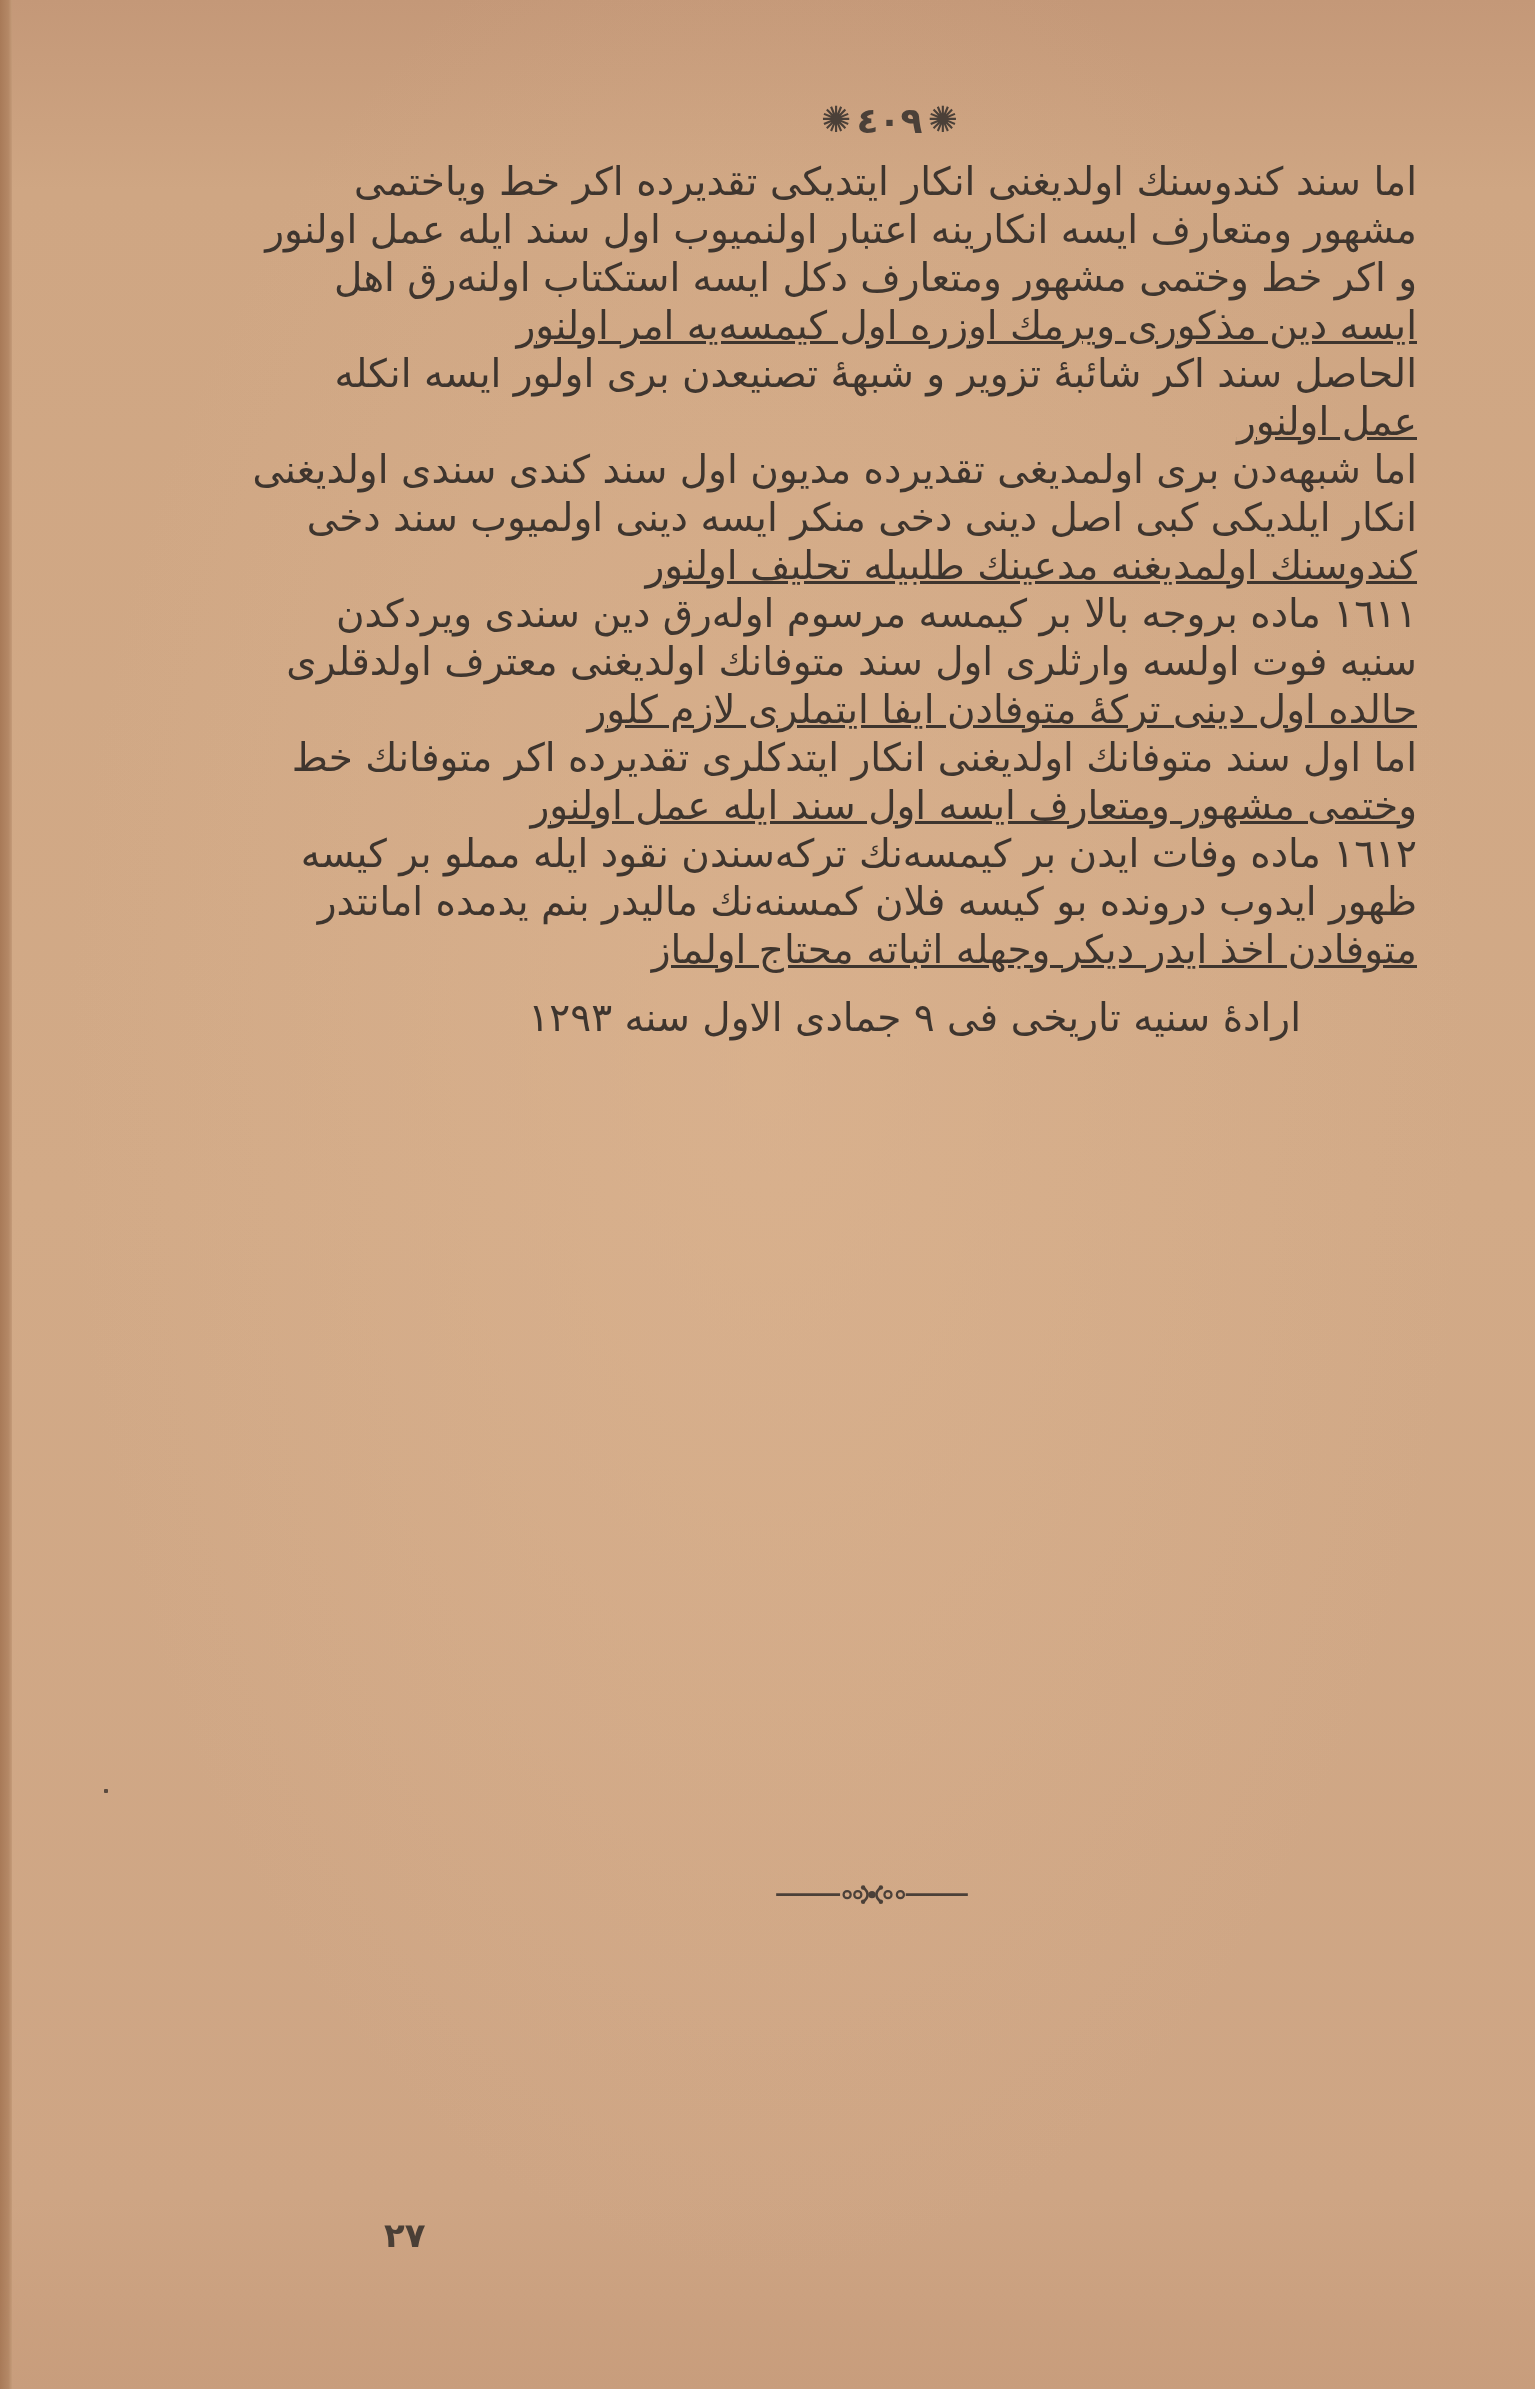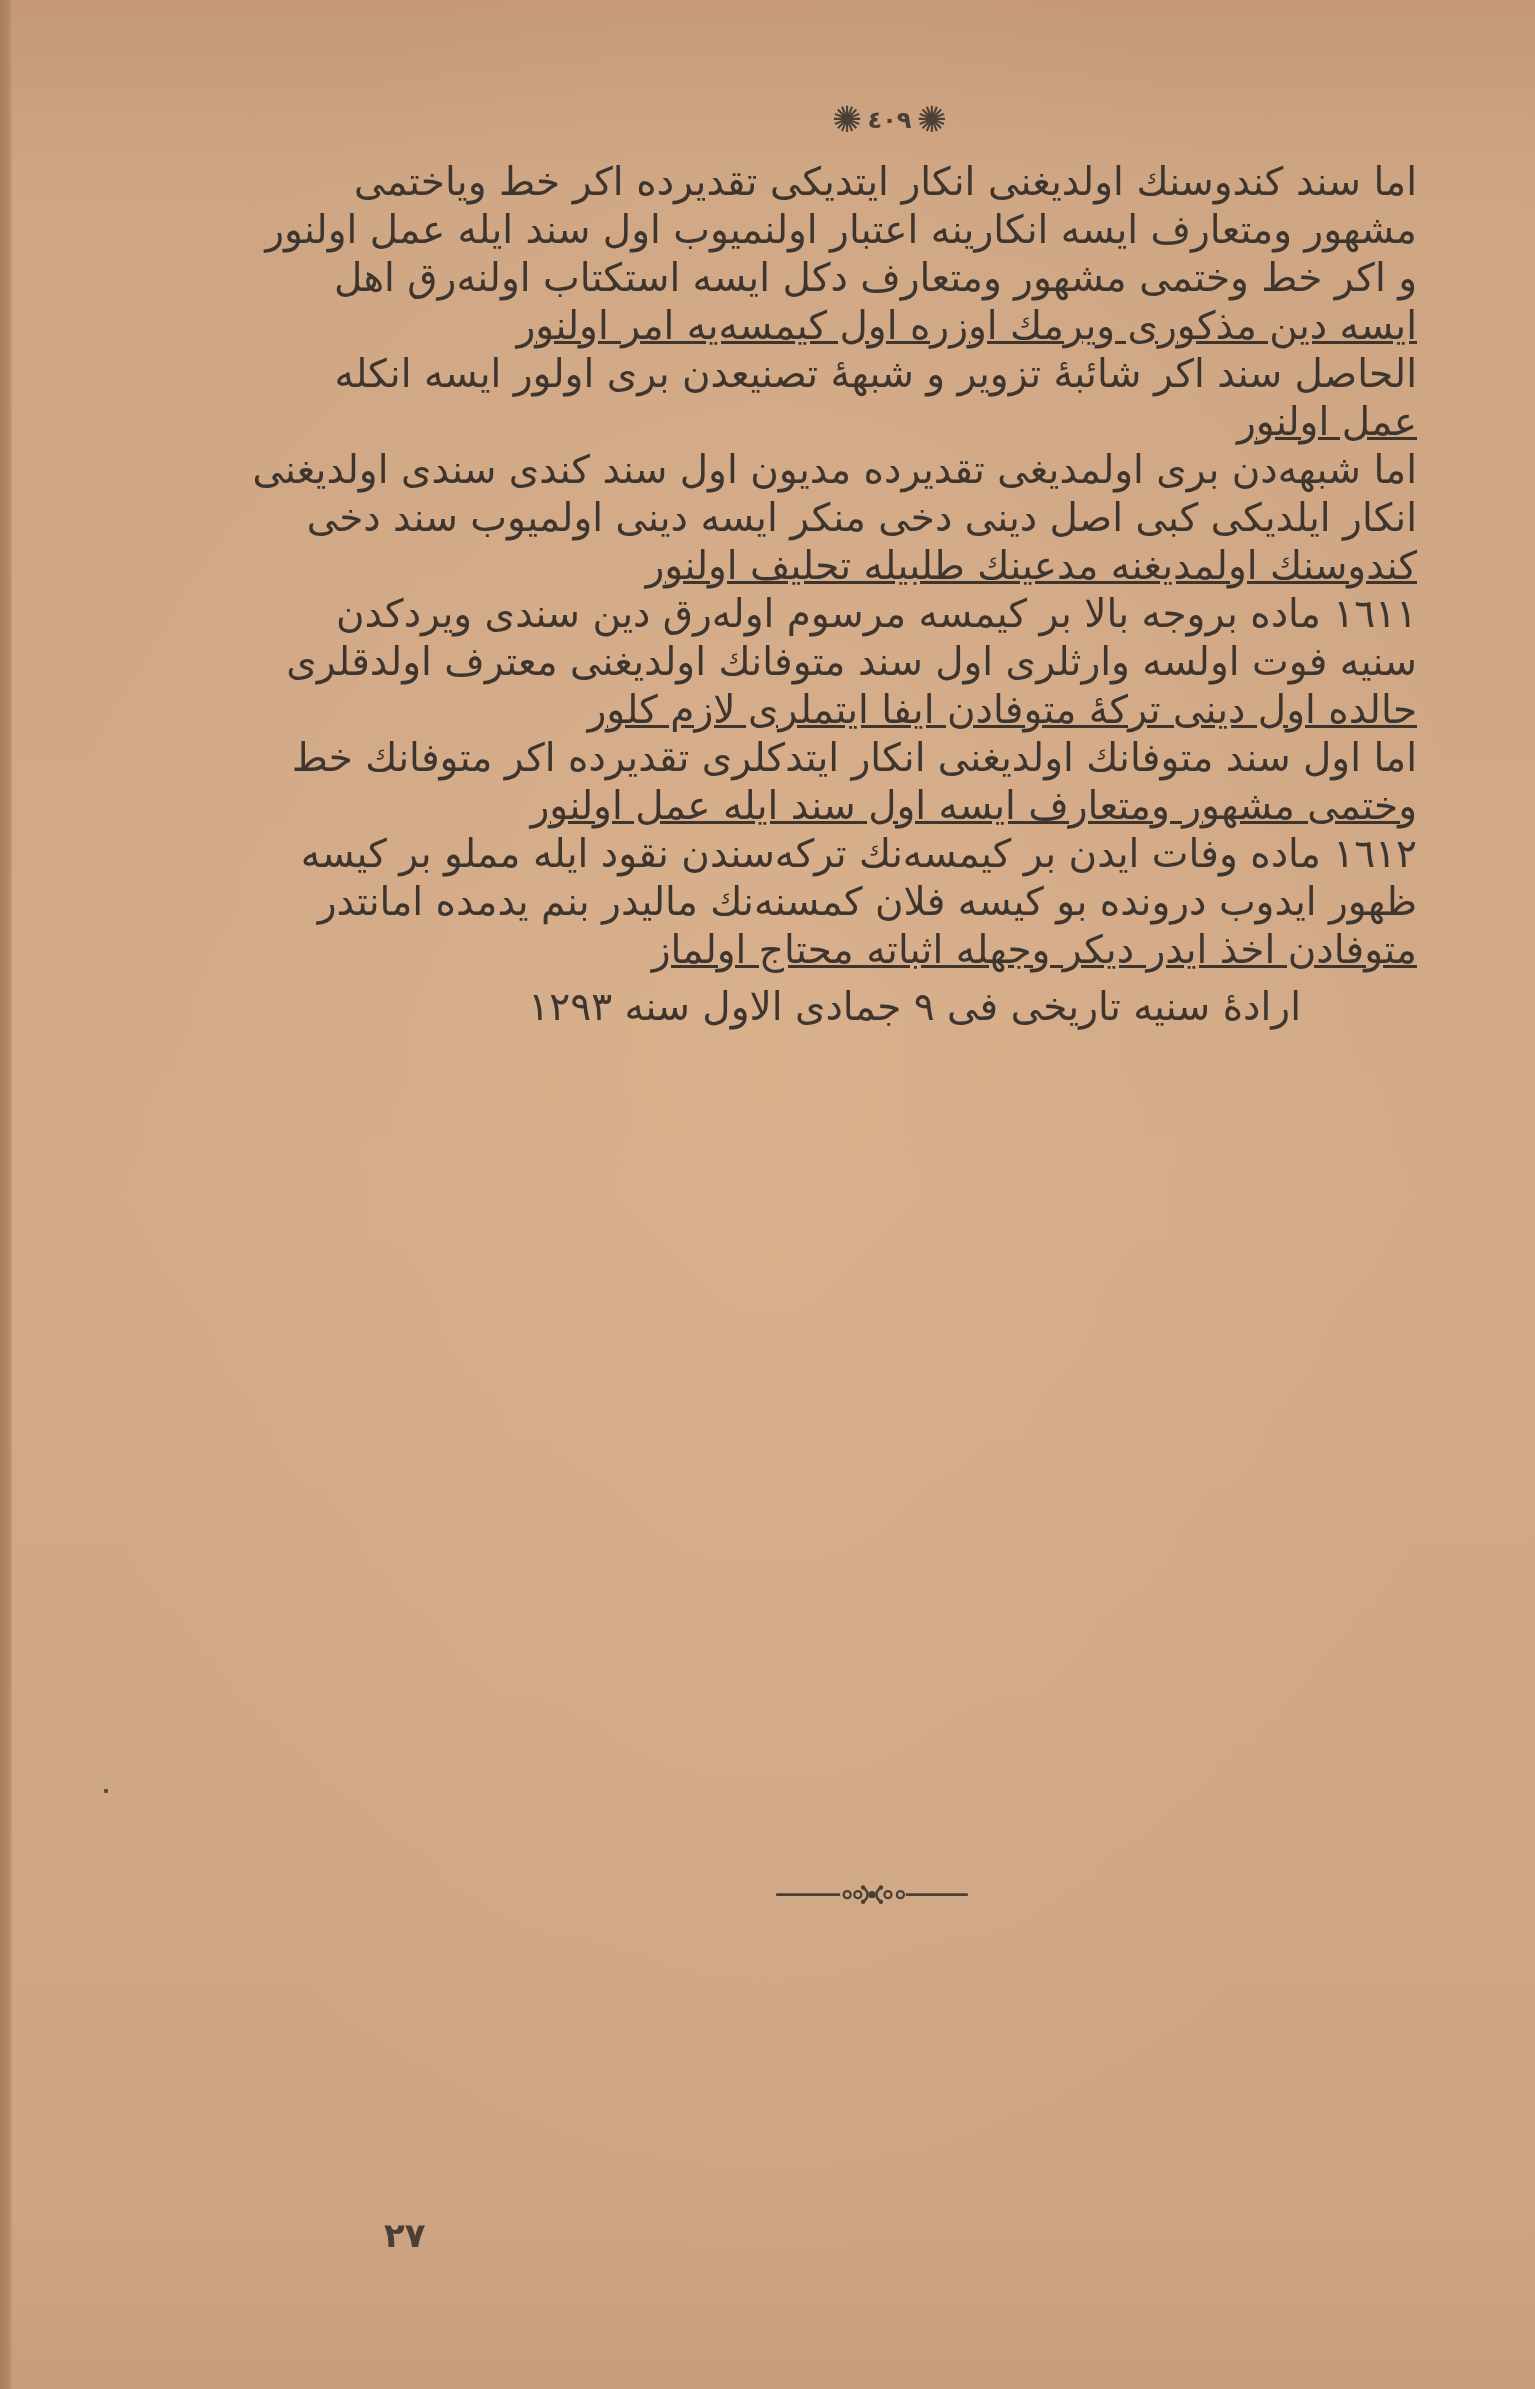--- a/index.html
+++ b/index.html
@@ -49,21 +49,21 @@
       justify-content: center;
       gap: 5.3px;
       color: #4b4038;
     }
     .header-ornament .flower {
       font-size: 36px;
       line-height: 1;
     }
     .header-ornament .pnum {
       font-family: "DejaVu Sans", sans-serif;
-      font-size: 24px;
+      font-size: 36px;
       font-weight: bold;
       direction: rtl;
       letter-spacing: 3.6px;
     }
     .text-block {
       position: absolute;
       left: 354px;
       top: 158px;
       width: 1063px;
       direction: rtl;
@@ -79,21 +79,21 @@
       text-align: justify;
       text-align-last: justify;
     }
     .line.short {
       text-align-last: right;
       text-decoration: underline;
     }
     .line.date {
       text-align-last: right;
       padding-right: 116px;
-      margin-top: 9px;
+      margin-top: 20px;
     }
     .divider {
       position: absolute;
       left: 774px;
       top: 1884px;
       width: 196px;
       height: 21.3px;
     }
     .signature {
       position: absolute;

